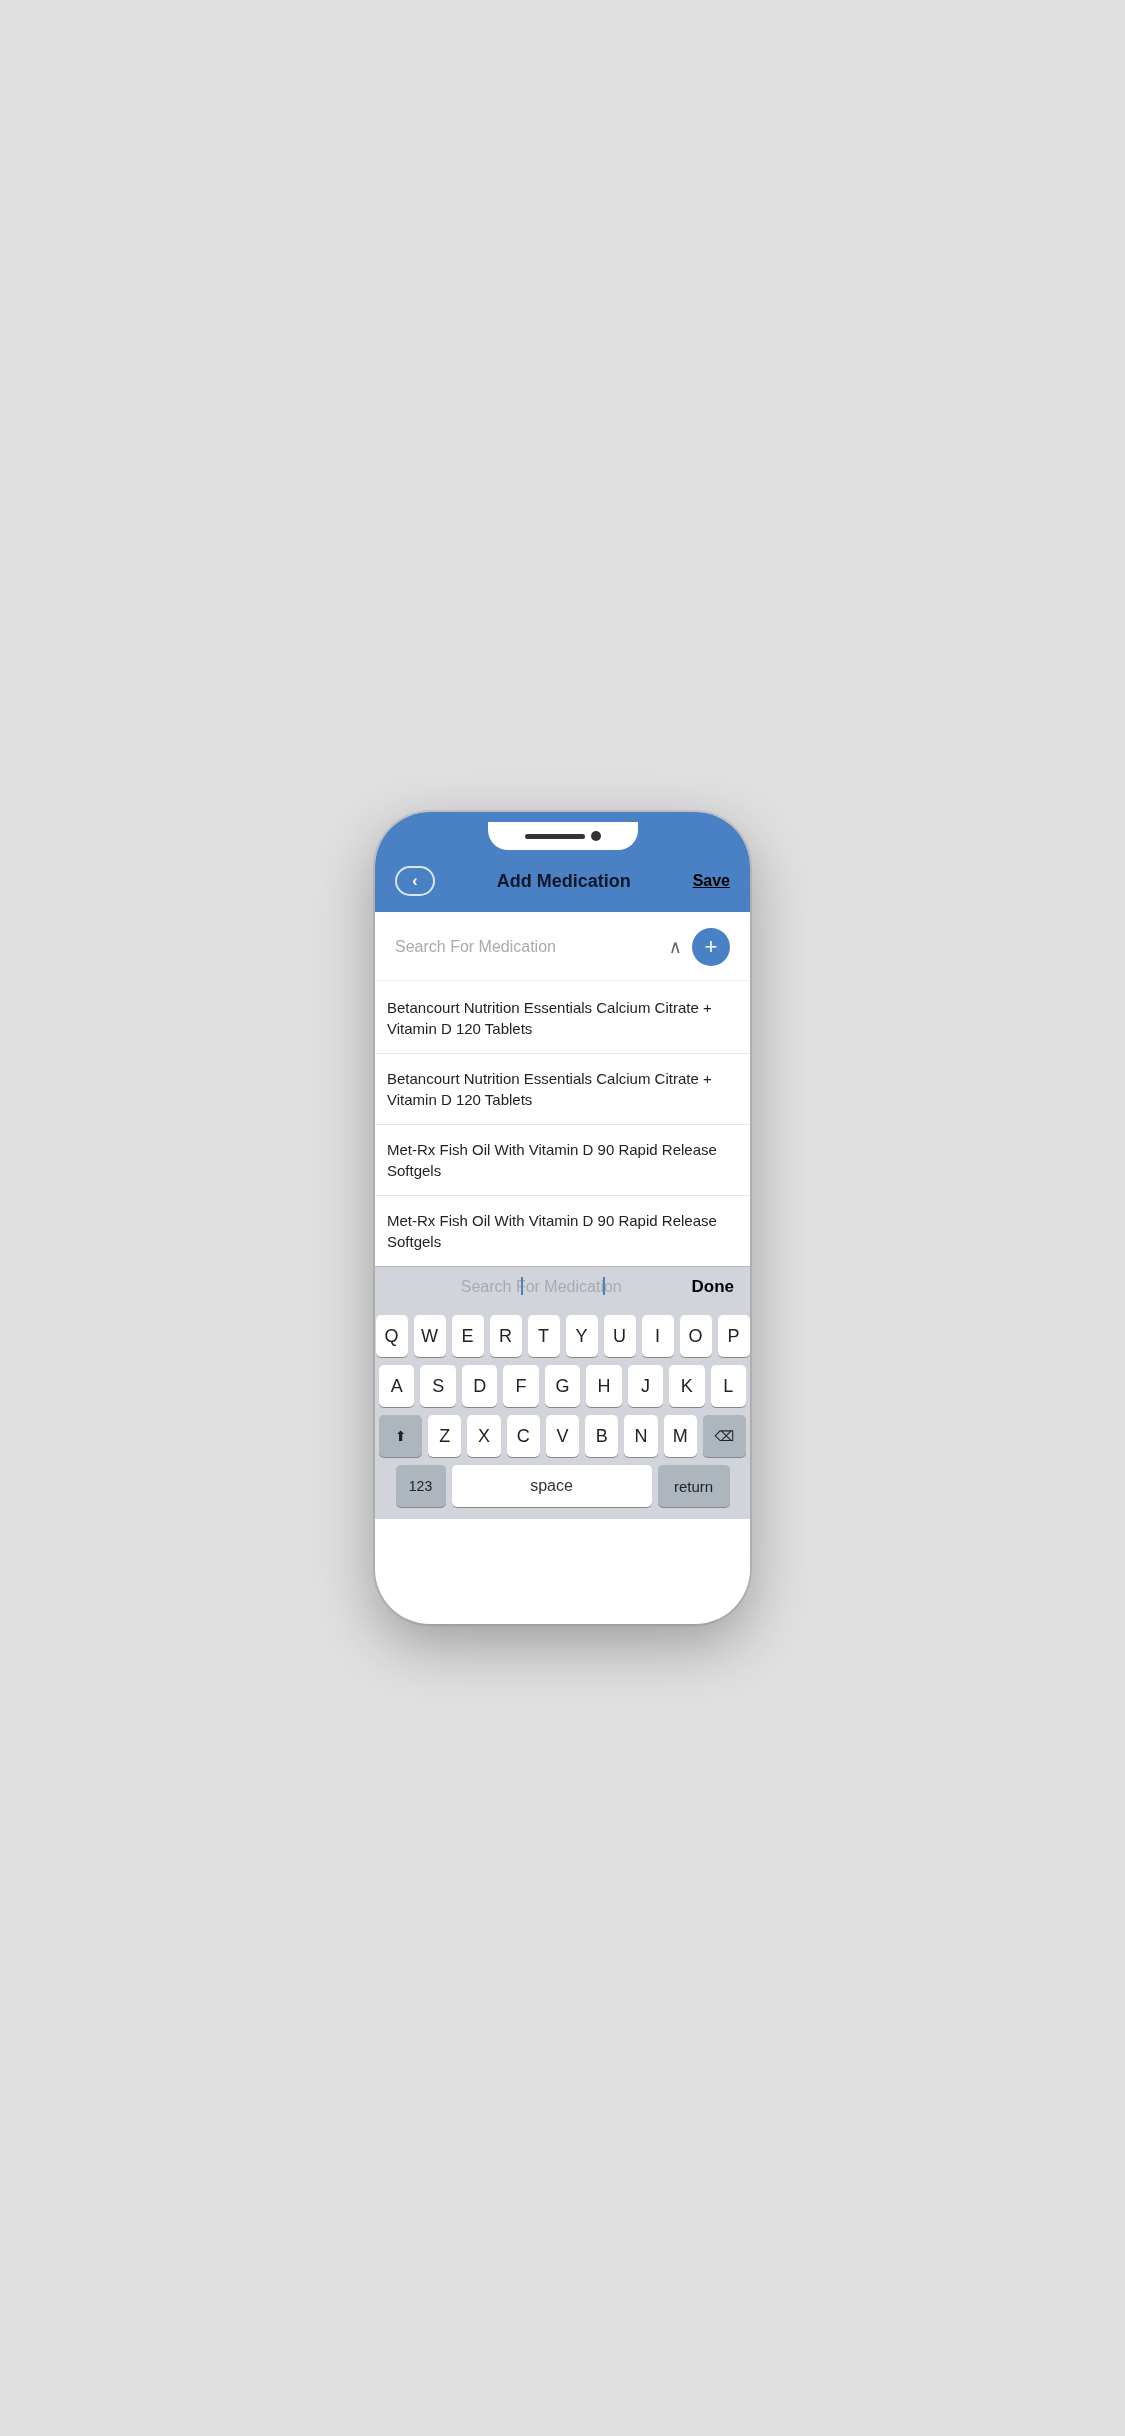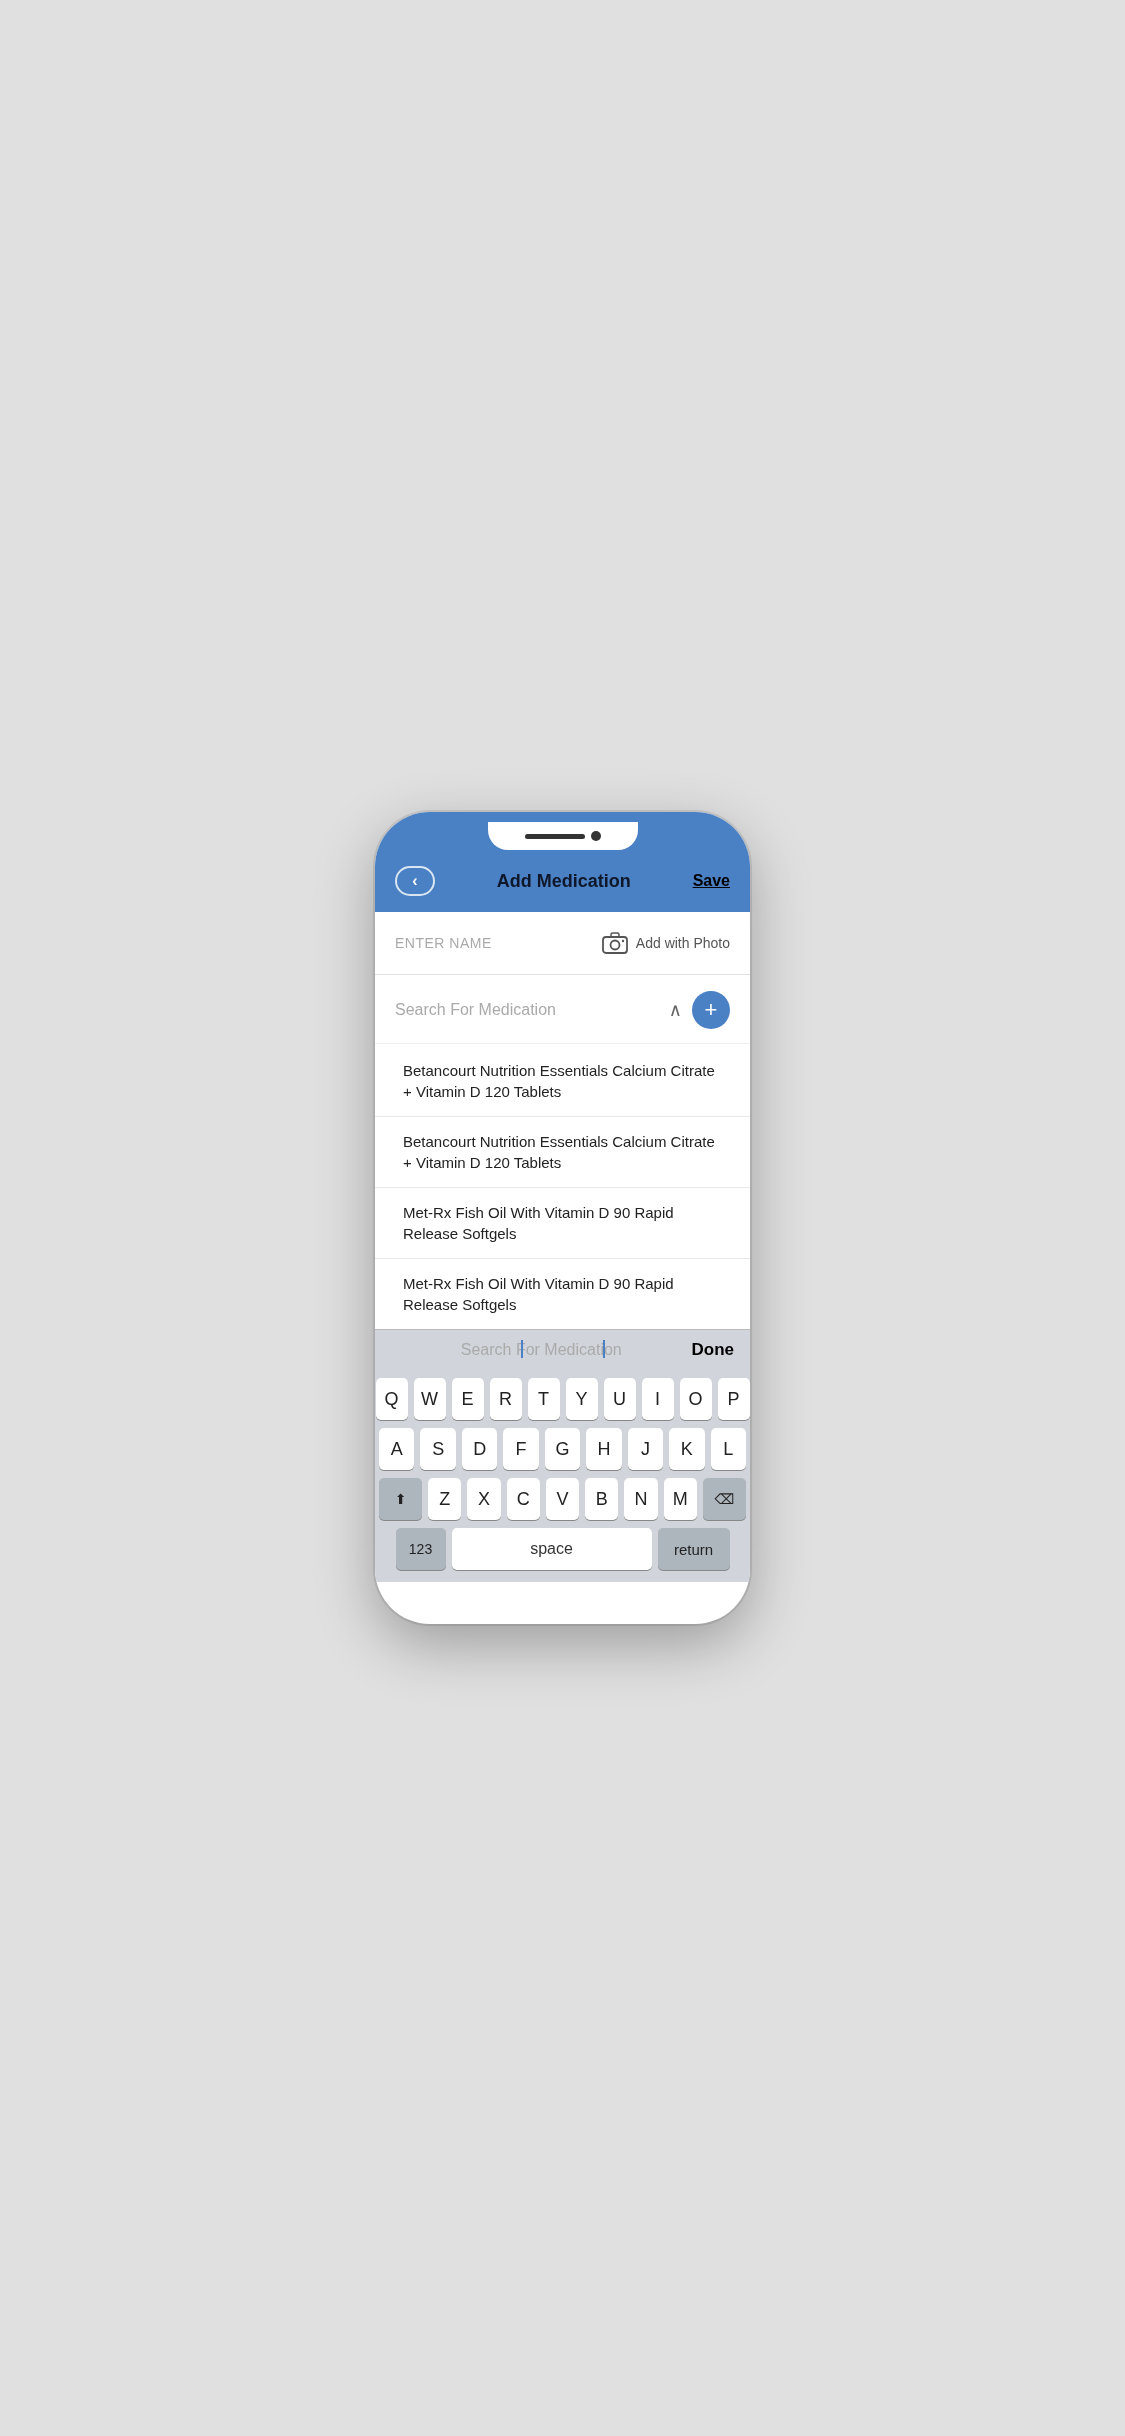--- a/index.html
+++ b/index.html
@@ -183,21 +183,21 @@
       font-weight: 300;
     }
 
     
     .medication-list {
       background: white;
       margin-top: 2px;
     }
 
     .medication-item {
-      padding: 14px 28px;
+      padding: 14px 12px;
       border-bottom: 1px solid #e8e8e8;
       cursor: pointer;
     }
 
     .medication-item:last-child {
       border-bottom: none;
     }
 
     .medication-name {
       color: #222;
@@ -329,34 +329,20 @@
   </div>
 
   <div class="header">
     <div class="back-button">
       <span class="back-chevron">‹</span>
     </div>
     <span class="header-title">Add Medication</span>
     <span class="save-button">Save</span>
   </div>
 
-  <div class="name-input-section">
-    <span class="name-input-placeholder">ENTER NAME</span>
-    <div class="add-photo-area">
-      <div class="camera-icon">
-        <svg width="26" height="22" viewBox="0 0 26 22" fill="none" xmlns="http://www.w3.org/2000/svg">
-          <rect x="1" y="5" width="24" height="16" rx="3" stroke="#555" stroke-width="1.8" fill="none"></rect>
-          <circle cx="13" cy="13" r="4.5" stroke="#555" stroke-width="1.8" fill="none"></circle>
-          <rect x="9" y="1" width="8" height="4" rx="1.5" stroke="#555" stroke-width="1.5" fill="none"></rect>
-          <circle cx="21" cy="9" r="1.2" fill="#555"></circle>
-        </svg>
-      </div>
-      <span class="add-photo-text">Add with Photo</span>
-    </div>
-  </div>
 
   <div class="search-section">
     <span class="search-placeholder">Search For Medication</span>
     <span class="chevron-up">∧</span>
     <div class="plus-button">
       <span class="plus-icon">+</span>
     </div>
   </div>
 
   <div class="medication-list">

